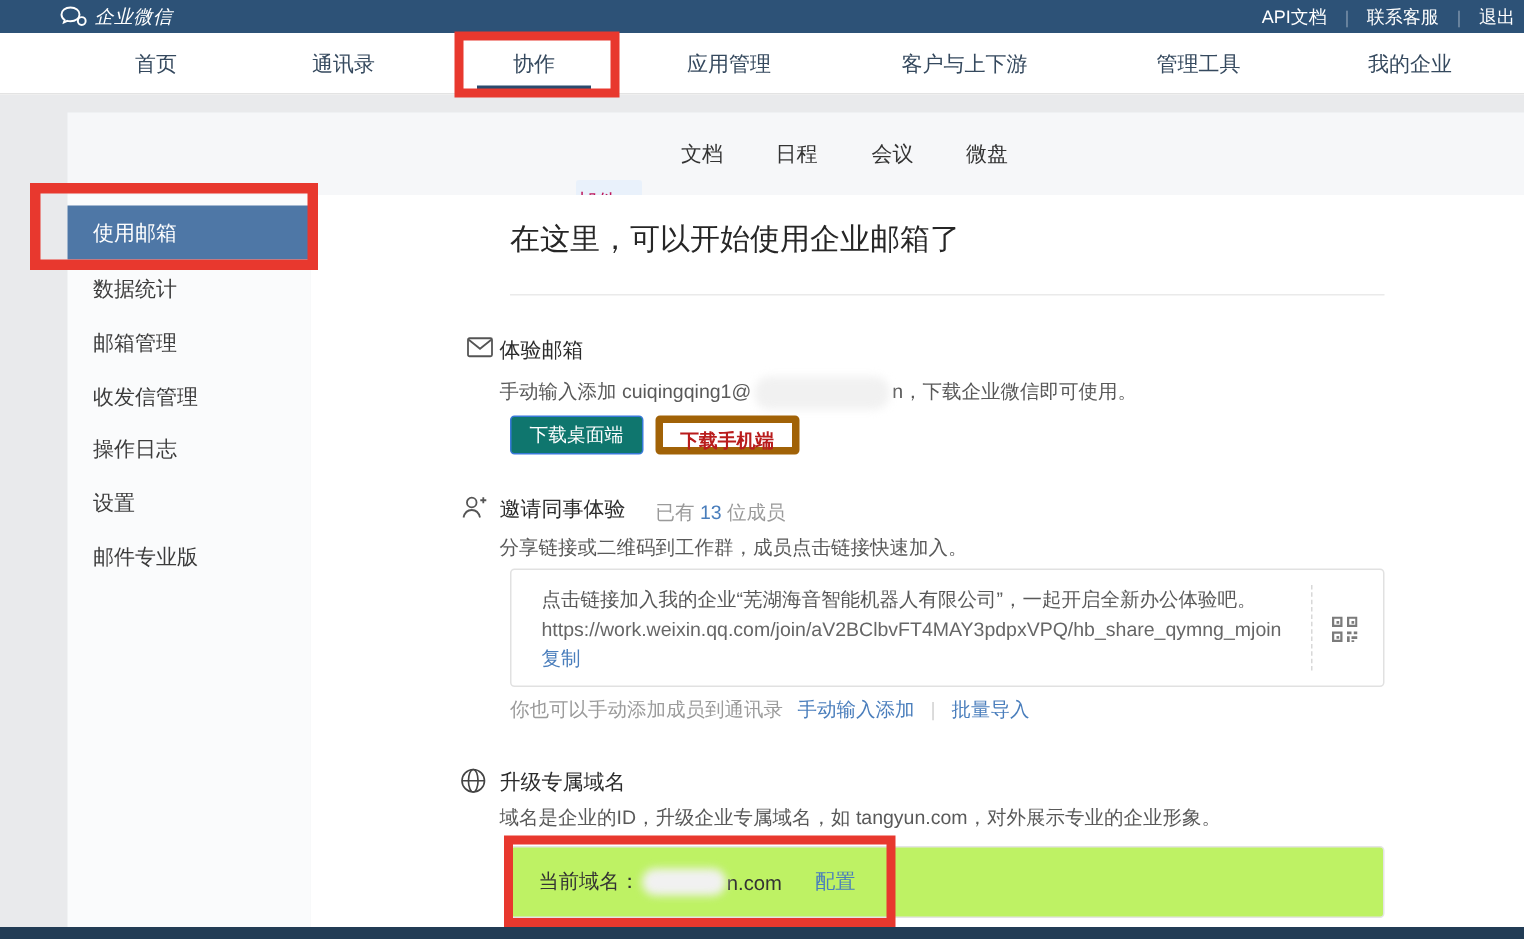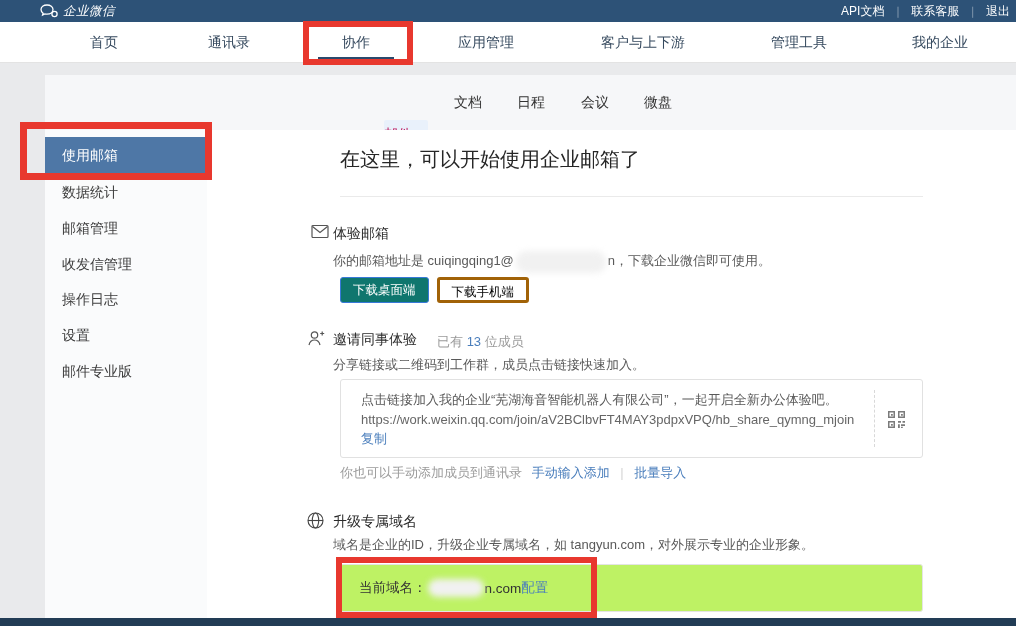--- a/index.html
+++ b/index.html
@@ -42,42 +42,42 @@
   .sec-head { position:absolute; font-size:14px; color:#2b2b2b; white-space:nowrap; }
   .body-text { position:absolute; font-size:13px; color:#595959; white-space:nowrap; }
 
   .blur { display:inline-block; background:#f1f1f1; filter:blur(3px); border-radius:10px;
           vertical-align:middle; }
 
   .btn-row { position:absolute; left:133px; top:147px; display:flex; gap:8px; }
   .btn { height:26px; line-height:24px; padding:0 12px; font-size:12.5px; border-radius:3px;
          cursor:pointer; white-space:nowrap; }
   .btn.primary { background:#0f766e; border:1px solid #3879d9; color:#fff; }
-  .btn.plain { background:#fff; border:3px solid #a16207; color:#000000; }
+  .btn.plain { background:#fff; border:5px solid #a16207; color:#b91c1c;font-weight:bold; }
 
   .member-count { position:absolute; left:230px; top:203px; font-size:13px; color:#9a9a9a; white-space:nowrap; }
   .member-count .num { color:#4a7ebc; }
 
   .linkbox { position:absolute; left:133px; top:249px; width:583px; height:79px;
              border:1px solid #e1e1e1; border-radius:3px; background:#fff; }
   .linkbox .inner { padding:10px 60px 0 20px; font-size:13px; color:#595959; line-height:19.5px; }
   .linkbox .url { color:#666; }
   .link { color:#4a7ebc; cursor:pointer; }
   .linkbox .vsep { position:absolute; right:47px; top:10px; bottom:10px; border-left:1px dashed #d8d8d8; }
   .qr { position:absolute; right:17px; top:31px; width:17px; height:17px; cursor:pointer; }
 
   .manual-row { position:absolute; left:133px; top:334px; font-size:13px; white-space:nowrap; }
   .manual-row .hint { color:#9b9b9b; }
   .manual-row .lsep { color:#d4d4d4; margin:0 7px; }
   .manual-row .link { margin-left:6px; }
 
   .domainbox { position:absolute; left:133px; top:434px; width:583px; height:48px;
                border:1px solid #e4e4e4; border-radius:3px; background:#bef264;
                display:flex; align-items:center; padding-left:18px; font-size:13.5px; color:#333; }
-  .domainbox .link { }
+  .domainbox .link { margin-left:22px; }
 
   .redbox { position:absolute; border:6px solid #e8382e; z-index:30; pointer-events:none; background:transparent; }
   .redbox.r1 { left:303px; top:21px; width:110px; height:44px; }
   .redbox.r2 { left:20px; top:122px; width:192px; height:58px; border-width:7px; }
   .redbox.r3 { left:336px; top:557px; width:261px; height:61px; }
 
   .footerbar { position:absolute; left:0; top:618px; width:1016px; height:8px; background:#223c55; }
 
   svg { display:block; }
 </style>
@@ -139,21 +139,21 @@
     <div class="divider"></div>
 
     <span class="sec-icon" style="left:104px; top:94px">
       <svg width="18" height="15" viewBox="0 0 18 15" fill="none" stroke="#555" stroke-width="1.2">
         <rect x="1" y="1.5" width="16" height="12" rx="1"></rect>
         <path d="M1.5 2.5 L9 8.5 L16.5 2.5"></path>
       </svg>
     </span>
     <div class="sec-head" style="left:126px; top:95px">体验邮箱</div>
     <div class="body-text" style="left:126px; top:121px">
-      <span>你的邮箱地址是 cuiqingqing1@</span><span class="blur" style="width:90px;height:22px;margin:0 2px"></span><span>n，下载企业微信即可使用。</span>
+      <span>手动输入添加 cuiqingqing1@</span><span class="blur" style="width:90px;height:22px;margin:0 2px"></span><span>n，下载企业微信即可使用。</span>
     </div>
     <div class="btn-row">
       <div class="btn primary">下载桌面端</div>
       <div class="btn plain">下载手机端</div>
     </div>
 
     <span class="sec-icon" style="left:100px; top:199px">
       <svg width="19" height="19" viewBox="0 0 19 19" fill="none" stroke="#555" stroke-width="1.2">
         <circle cx="7.5" cy="6" r="3.2"></circle>
         <path d="M2 16 C2.8 12.6 5 11 7.5 11 C10 11 12.2 12.6 13 16"></path>

